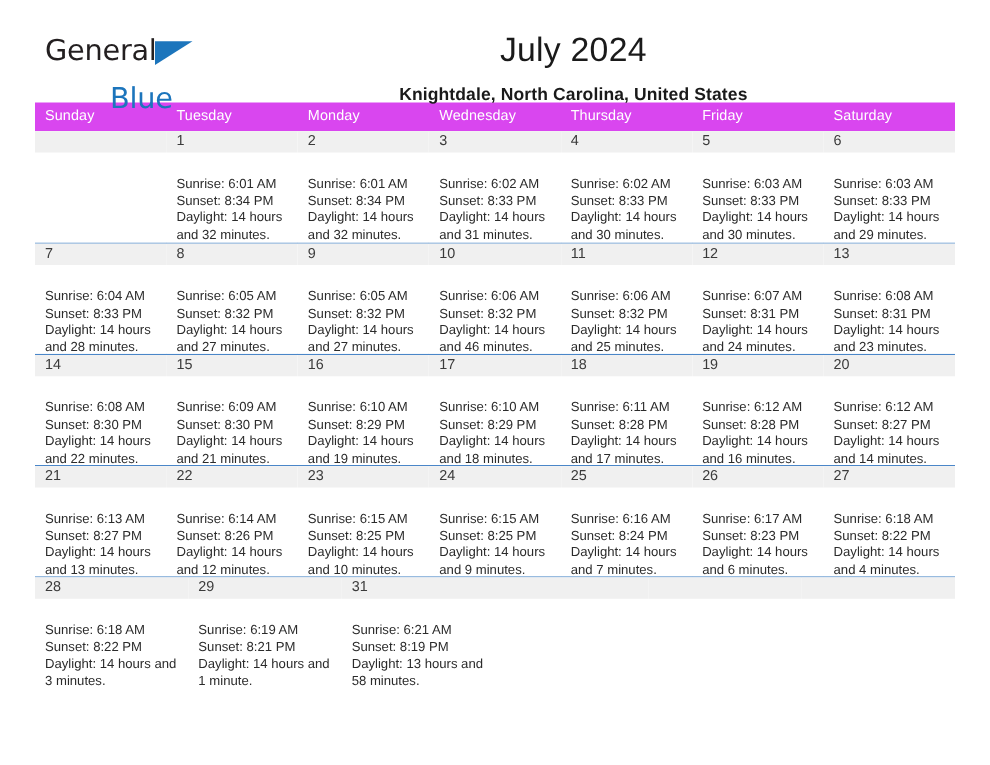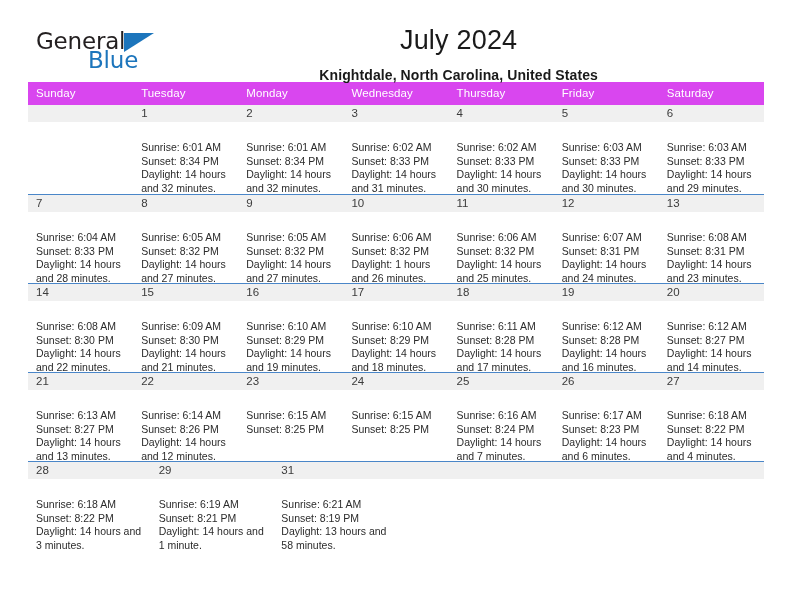--- a/index.html
+++ b/index.html
@@ -42,21 +42,21 @@
     left: 8px;
     top: 4px;
     font-size: 23px;
     letter-spacing: -0.2px;
     color: #231f20;
     font-family: "DejaVu Sans", sans-serif;
   }
   .logo-blue {
     position: absolute;
     left: 60px;
-    top: 23px;
+    top: 42px;
     font-size: 23px;
     letter-spacing: -0.2px;
     color: #1c75bc;
     font-family: "DejaVu Sans", sans-serif;
   }
   .logo-tri {
     position: absolute;
     left: 96px;
     top: 7px;
     width: 0;
@@ -246,21 +246,21 @@
               <div>Sunrise: 6:05 AM</div>
               <div>Sunset: 8:32 PM</div>
               <div class="daylight">Daylight: 14 hours and 27 minutes.</div>
             </div>
           </div>
           <div class="day">
             <div class="day-num-band">10</div>
             <div class="day-info">
               <div>Sunrise: 6:06 AM</div>
               <div>Sunset: 8:32 PM</div>
-              <div class="daylight">Daylight: 1 hours and 26 minutes.</div>
+              <div class="daylight">Daylight: 14 hours and 46 minutes.</div>
             </div>
           </div>
           <div class="day">
             <div class="day-num-band">11</div>
             <div class="day-info">
               <div>Sunrise: 6:06 AM</div>
               <div>Sunset: 8:32 PM</div>
               <div class="daylight">Daylight: 14 hours and 25 minutes.</div>
             </div>
           </div>
@@ -354,27 +354,29 @@
               <div>Sunrise: 6:14 AM</div>
               <div>Sunset: 8:26 PM</div>
               <div class="daylight">Daylight: 14 hours and 12 minutes.</div>
             </div>
           </div>
           <div class="day">
             <div class="day-num-band">23</div>
             <div class="day-info">
               <div>Sunrise: 6:15 AM</div>
               <div>Sunset: 8:25 PM</div>
+              <div class="daylight">Daylight: 14 hours and 10 minutes.</div>
             </div>
           </div>
           <div class="day">
             <div class="day-num-band">24</div>
             <div class="day-info">
               <div>Sunrise: 6:15 AM</div>
               <div>Sunset: 8:25 PM</div>
+              <div class="daylight">Daylight: 14 hours and 9 minutes.</div>
             </div>
           </div>
           <div class="day">
             <div class="day-num-band">25</div>
             <div class="day-info">
               <div>Sunrise: 6:16 AM</div>
               <div>Sunset: 8:24 PM</div>
               <div class="daylight">Daylight: 14 hours and 7 minutes.</div>
             </div>
           </div>

